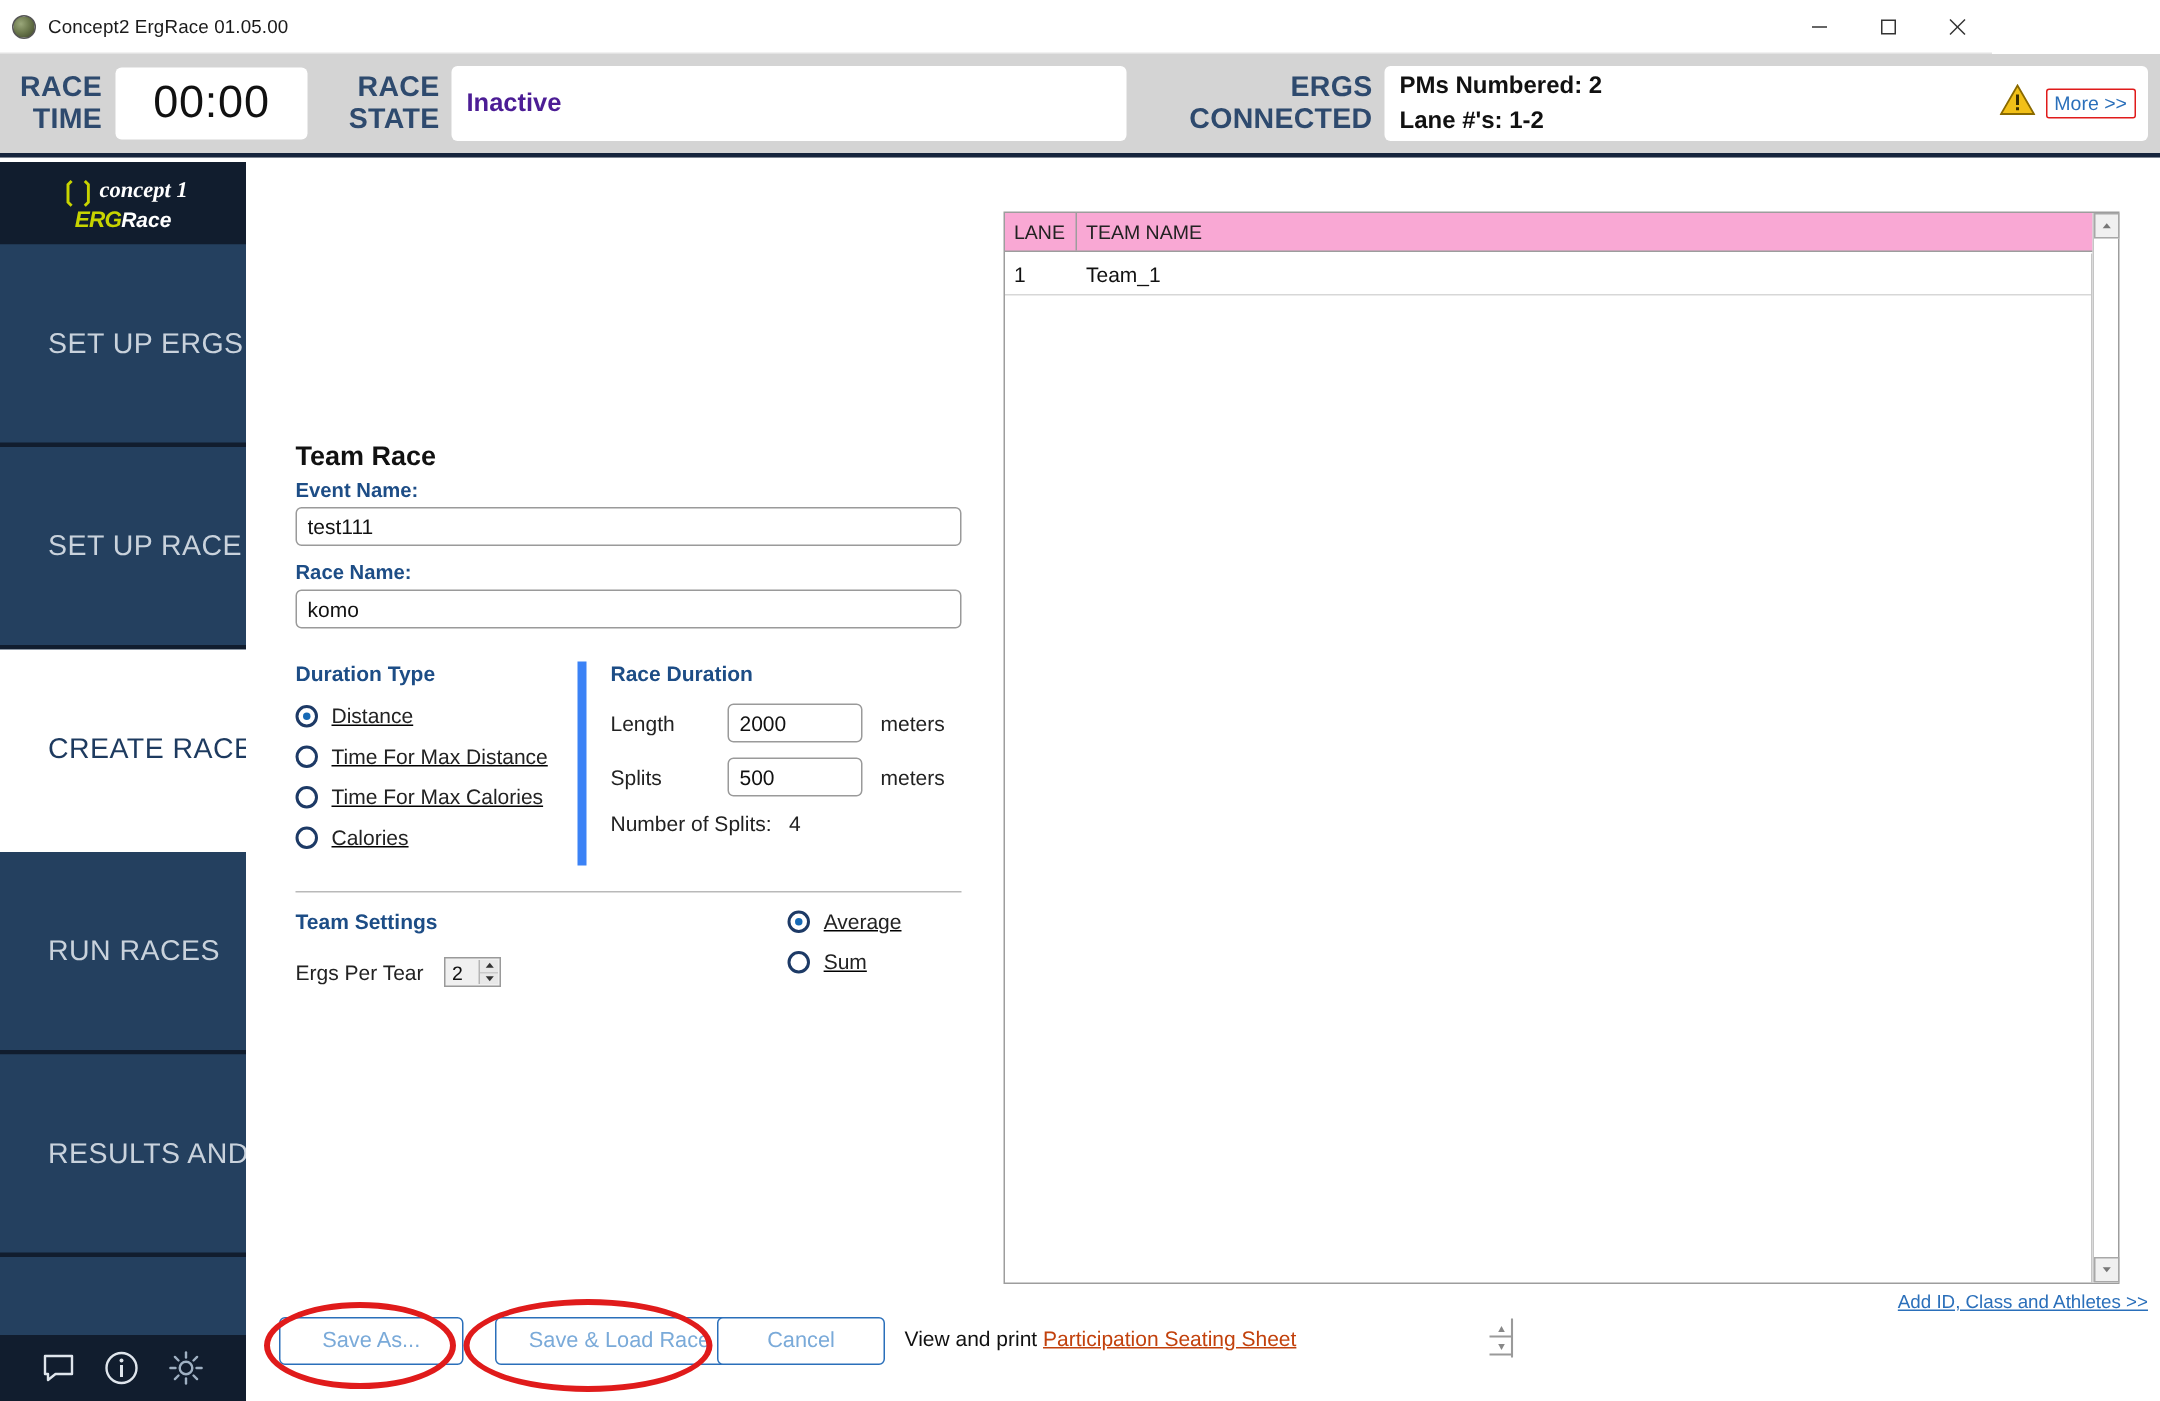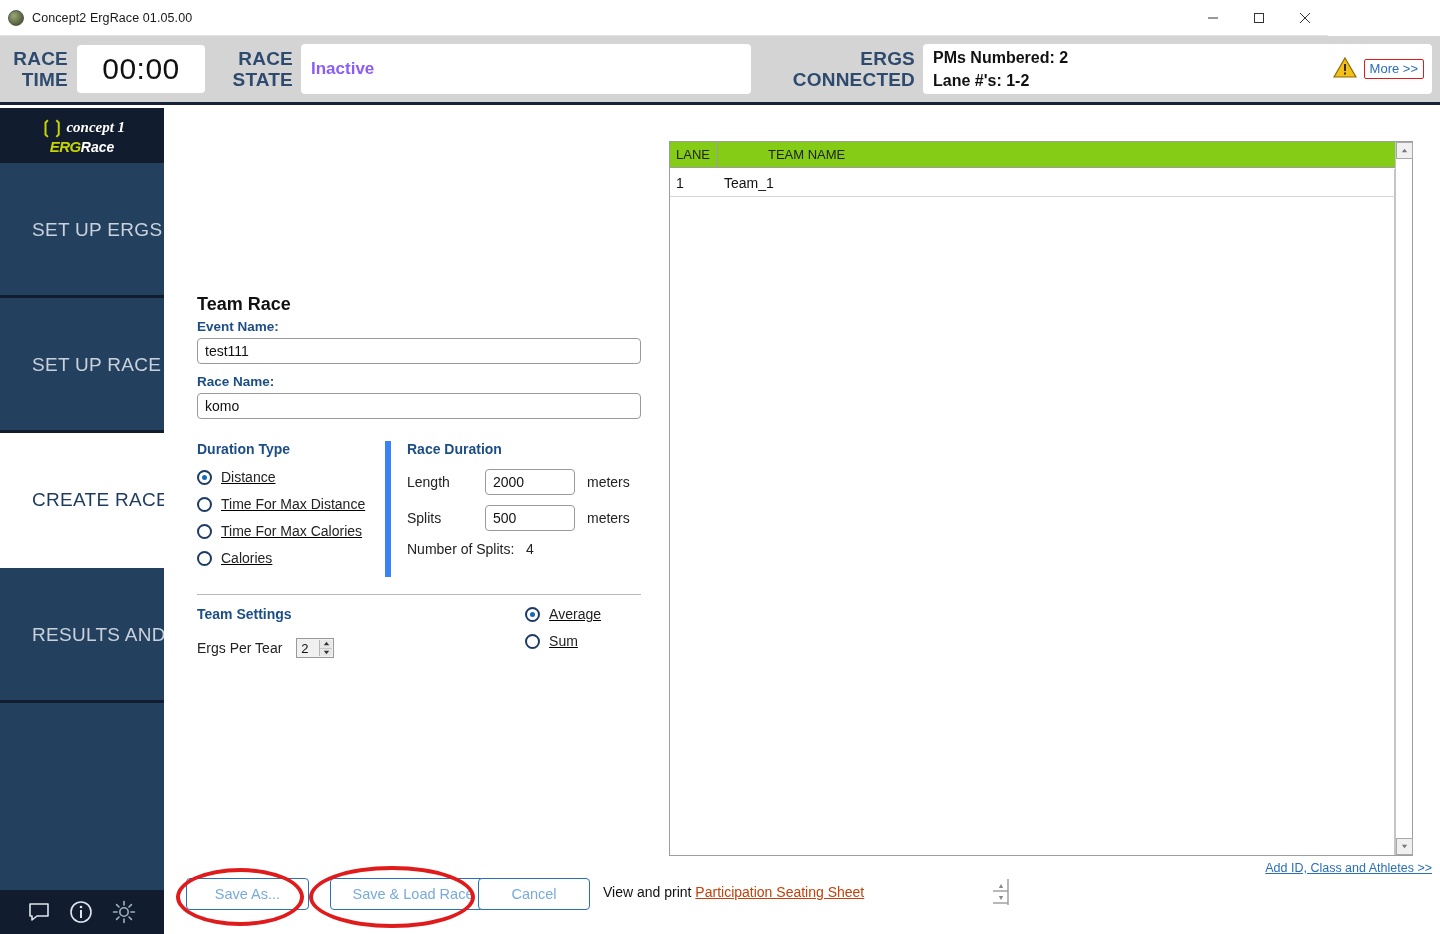--- a/index.html
+++ b/index.html
@@ -44,21 +44,21 @@
   .lbl-racetime { margin-left: 8px; width: 60px; }
   .box-racetime {
     width: 128px; height: 48px; margin-left: 9px; background: #fff; border-radius: 4px;
     display: flex; align-items: center; justify-content: center;
     font-size: 30px; font-weight: 500; color: #111; letter-spacing: .5px;
   }
   .lbl-racestate { margin-left: 20px; width: 68px; }
   .box-racestate {
     width: 450px; height: 50px; margin-left: 8px; background: #fff; border-radius: 4px;
     display: flex; align-items: center; padding-left: 10px;
-    font-size: 17px; font-weight: bold; color: #8b5cf6;
+    font-size: 17px; font-weight: bold; color: #4c1d95;
   }
   .lbl-ergs { margin-left: 24px; width: 140px; }
   .box-ergs {
     flex: 1; height: 50px; margin-left: 8px; margin-right: 8px; background: #fff; border-radius: 4px;
     display: flex; align-items: center; padding-left: 10px; position: relative;
   }
   .ergs-lines { font-size: 16px; font-weight: bold; color: #111; line-height: 23px; }
   .warn-wrap { position: absolute; right: 8px; display: flex; align-items: center; gap: 7px; }
   .more-link {
     color: #2a6fba; font-size: 13px; border: 1.5px solid #e01b1b;
@@ -149,21 +149,21 @@
   }
   .sp-arrow { flex: 1; display: flex; align-items: center; justify-content: center; background: #e8e8e8; }
   .sp-arrow + .sp-arrow { border-top: 1px solid #c9c9c9; }
   .avg-sum { position: absolute; right: 46px; top: 0; }
 
   
   .table-wrap {
     position: absolute; left: 505px; top: 33px; width: 744px; height: 715px;
     border: 1px solid #9d9d9d; background: #fff;
   }
-  .tbl-header { display: flex; height: 26px; background: #84cc16; border-bottom: 1px solid #9d9d9d; gap: 44px; }
+  .tbl-header { display: flex; height: 26px; background: #f9a8d4; border-bottom: 1px solid #9d9d9d; }
   .th { font-size: 13px; color: #222; display: flex; align-items: center; padding-left: 6px; }
   .th-lane { width: 48px; border-right: 1px solid #9d9d9d; }
   .th-team { flex: 1; }
   .tbl-row { display: flex; height: 28px; border-bottom: 1px solid #d7d7d7; background: #fff; }
   .td { font-size: 14px; color: #111; display: flex; align-items: center; padding-left: 6px; }
   .td-lane { width: 48px; }
   .td-team { flex: 1; }
   .tbl-body { position: absolute; left: 0; top: 27px; right: 17px; bottom: 0; overflow: hidden;
     border-right: 1px solid #c5c5c5; }
   .vscroll {
@@ -275,20 +275,21 @@
       </div>
       <div class="logo-row2">
         <span class="logo-erg">ERG</span>
         <span class="logo-race">Race</span>
       </div>
     </div>
 
     <div class="navitem">SET UP ERGS</div>
     <div class="navitem">SET UP RACE DISPLAY</div>
     <div class="navitem active">CREATE RACE</div>
+    <div class="navitem">RUN RACES</div>
     <div class="navitem">RESULTS AND REPORTS</div>
 
     <div class="nav-bottom">
       <span>
         <svg width="24" height="24" viewBox="0 0 24 24">
           <path d="M3 4 h18 v12 h-11 l-5 4 v-4 h-2 z" fill="none" stroke="#dfe5ec" stroke-width="1.6" stroke-linejoin="round"></path>
         </svg>
       </span>
       <span>
         <svg width="24" height="24" viewBox="0 0 24 24">

